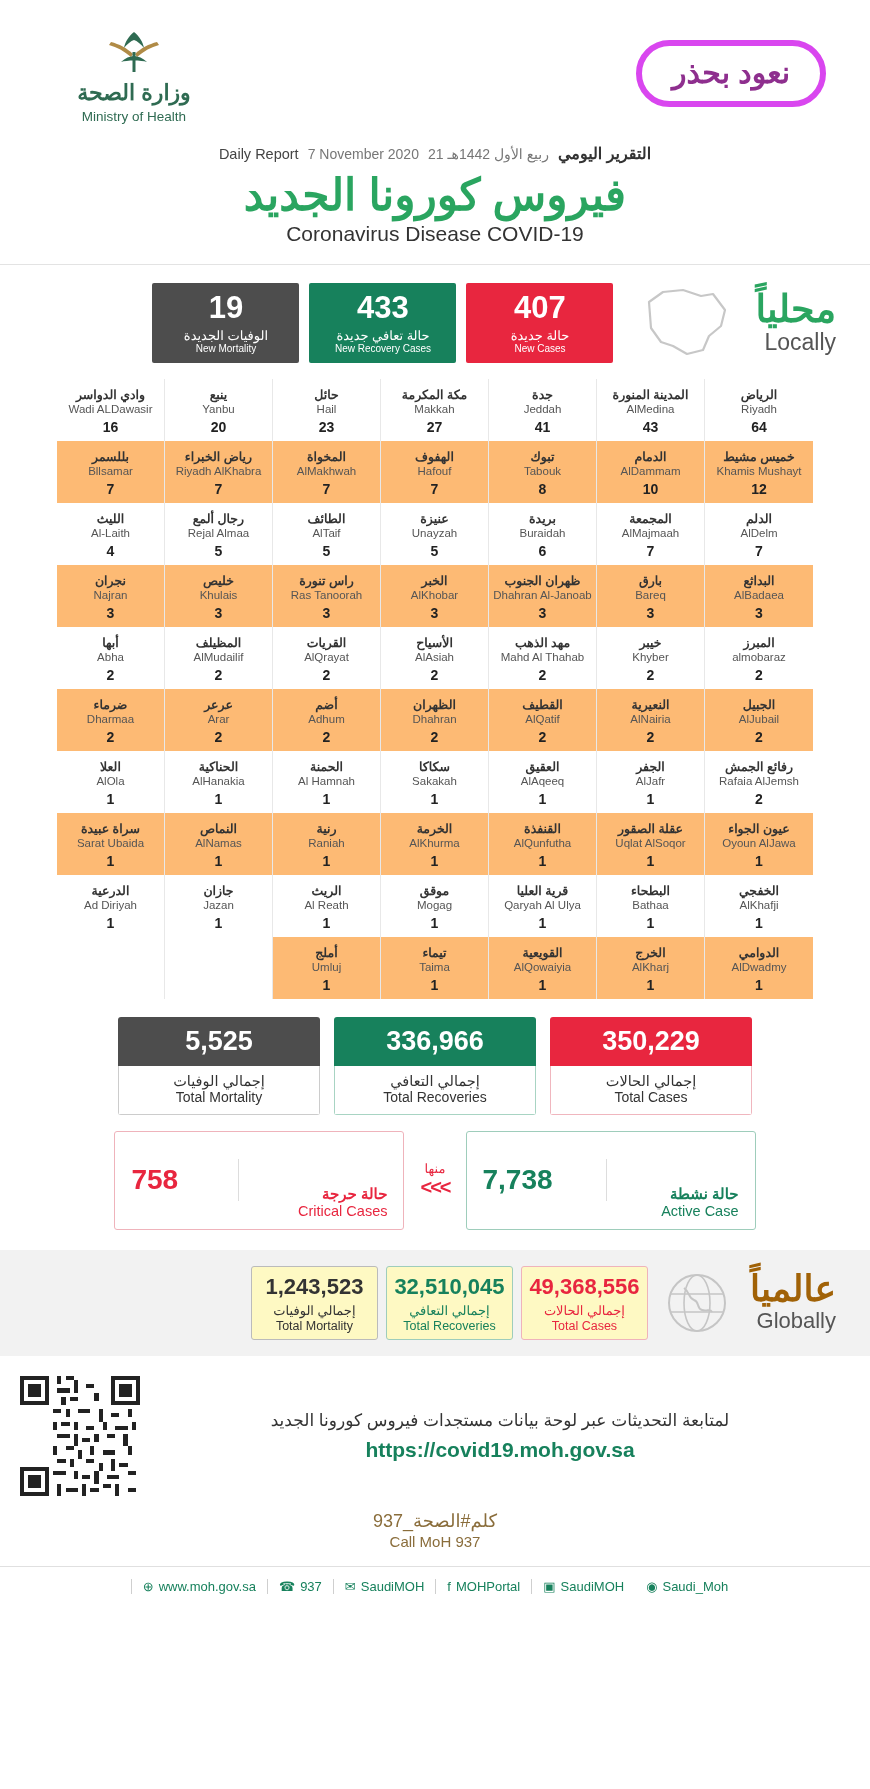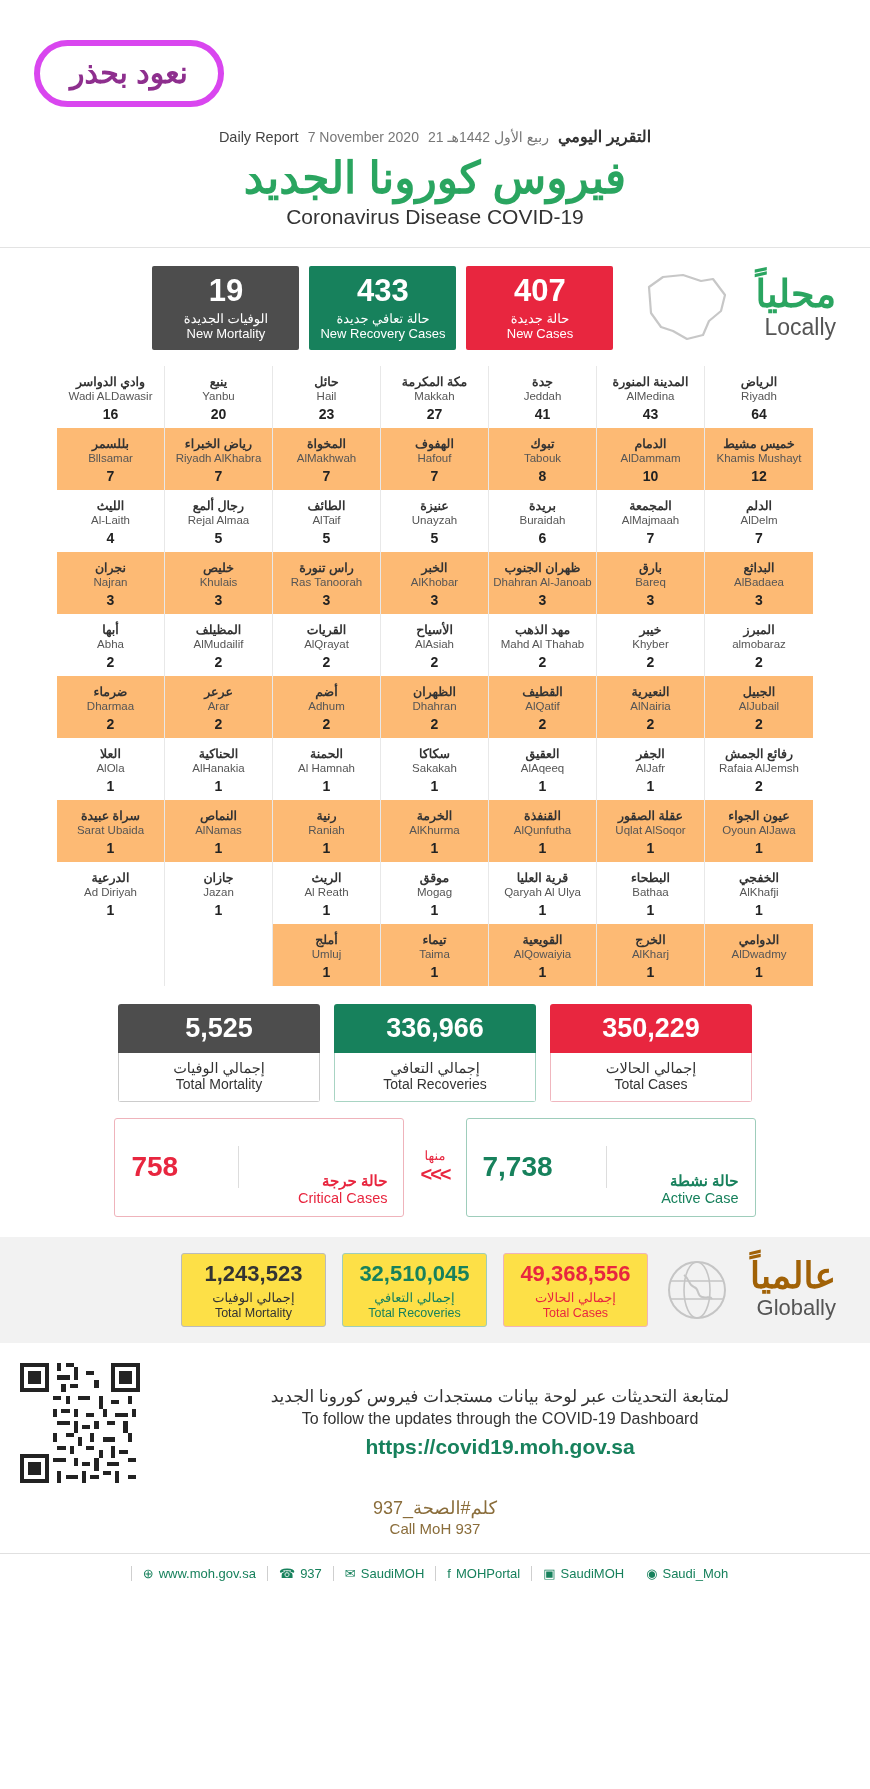--- a/index.html
+++ b/index.html
@@ -39,21 +39,21 @@
 
   
   .locally { display:flex; align-items:center; justify-content:flex-end; padding: 18px 34px 10px 34px; gap: 0px; }
   .loc-label { text-align:right; margin-left: 10px; }
   .loc-ar { font-size:38px; font-weight:bold; color:#2aa560; direction:rtl; line-height:1; }
   .loc-en { font-size:23px; color:#555; line-height:1.1; margin-top:2px;}
   .ksa-map { margin: 0 14px 0 26px; opacity:.55; }
   .stat-box { width: 147px; padding: 9px 4px 9px 4px; text-align:center; color:#fff; border-radius:2px; margin-left:10px;}
   .stat-num { font-size:31px; font-weight:bold; line-height:1.05; }
   .stat-ar { font-size:13px; direction:rtl; margin-top:3px;}
-  .stat-en { font-size:13px; }
+  .stat-en { font-size:10px; }
   .sb-cases { background:#e8263f; }
   .sb-recov { background:#17815c; }
   .sb-mort { background:#4d4d4d; }
 
   
   .cities { padding: 6px 20px 0 20px; display:flex; flex-direction: row-reverse; gap:0px; justify-content:center;}
   .city-col { width: 108px; display:flex; flex-direction:column; }
   .city-col + .city-col { border-right:1px solid #e8e8e8; }
   .cities .city-col:first-child { }
   .city-cell { padding: 8px 2px 6px 2px; text-align:center; }
@@ -95,21 +95,21 @@
   .menha-arrow { font-size:20px; letter-spacing:-2px; font-weight:bold; }
 
   .grayband { background:#f2f2f2; margin-top:20px; padding: 16px 34px 16px 34px; }
 
   
   .globally { display:flex; flex-direction:row-reverse; align-items:center; justify-content:flex-start; gap:0px; }
   .glob-label { text-align:right; margin-right:0px; }
   .glob-ar { font-size:36px; font-weight:bold; color:#a16207; direction:rtl; line-height:1;}
   .glob-en { font-size:22px; color:#555; margin-top:1px;}
   .globe { margin: 0 22px 0 18px; opacity:.5;}
-  .g-card { width:145px; text-align:center; border:1px solid #ccc; background:#fde047; border-radius:3px; margin-left:16px; overflow:hidden;}
+  .g-card { width:127px; text-align:center; border:1px solid #ccc; background:#fef9c3; border-radius:3px; margin-left:8px; overflow:hidden;}
   .g-num { font-size:22px; font-weight:bold; padding: 7px 0 3px 0;}
   .g-ar { font-size:13px; direction:rtl; padding-bottom:1px;}
   .g-en { font-size:12.5px; padding-bottom:6px;}
   .gc-cases { border-color:#efb3bb; color:#e8263f;}
   .gc-rec { border-color:#9ecdbb; color:#17815c;}
   .gc-mort { border-color:#bbb; color:#333;}
 
   
   .foot { padding: 20px 34px 0 20px; display:flex; align-items:center; gap:24px;}
   .qr { width:120px; height:120px; flex:none; }
@@ -124,20 +124,31 @@
   .fb-item { padding: 0 11px; display:flex; align-items:center; gap:5px; border-left:1px solid #cfcfcf;}
   .fb-item:last-child { border-left:none; }
   svg { display:block; }
 </style>
 </head>
 <body>
 
 <div class="page">
 
   <div class="header">
+    <div class="moh-logo">
+      <svg width="86" height="52" viewBox="0 0 86 52">
+        <path d="M43 6 C38 10 34 16 33 22 C36 18 40 15 43 14 C46 15 50 18 53 22 C52 16 48 10 43 6 Z" fill="#2f6b52"></path>
+        <path d="M20 16 C28 18 36 22 42 28 L40 31 C33 25 26 21 18 19 Z" fill="#b08b46"></path>
+        <path d="M66 16 C58 18 50 22 44 28 L46 31 C53 25 60 21 68 19 Z" fill="#b08b46"></path>
+        <path d="M43 26 L43 46" stroke="#2f6b52" stroke-width="3"></path>
+        <path d="M30 36 C34 32 39 30 43 30 C47 30 52 32 56 36 C50 34 36 34 30 36 Z" fill="#2f6b52"></path>
+      </svg>
+      <div class="moh-ar">وزارة الصحة</div>
+      <div class="moh-en">Ministry of Health</div>
+    </div>
     <div class="campaign">
       <div class="campaign-text">نعود بحذر</div>
     </div>
   </div>
 
   <div class="title-block">
     <div class="daily-row">
       <span>Daily Report</span>
       <span class="date">7 November 2020</span>
       <span class="date">21 ربيع الأول 1442هـ</span>
@@ -682,21 +693,20 @@
           <rect x="15" y="26" width="1" height="3"></rect>
             <rect x="17" y="27" width="2" height="1"></rect>
           <rect x="20" y="26" width="2" height="1"></rect>
             <rect x="23" y="26" width="1" height="3"></rect>
           <rect x="26" y="27" width="2" height="1"></rect>
         </g>
       </svg>
     </div>
     <div class="foot-txt">
       <div class="foot-ar">لمتابعة التحديثات عبر لوحة بيانات مستجدات فيروس كورونا الجديد</div>
-      <div class="foot-en">To follow the updates through the COVID-19 Dashboard</div>
       <div class="foot-url">https://covid19.moh.gov.sa</div>
     </div>
   </div>
 
   <div class="callrow">
     <div class="call-ar">كلم#الصحة_937</div>
     <div class="call-en">Call MoH 937</div>
   </div>
 
   <div class="footbar" id="footbar">

